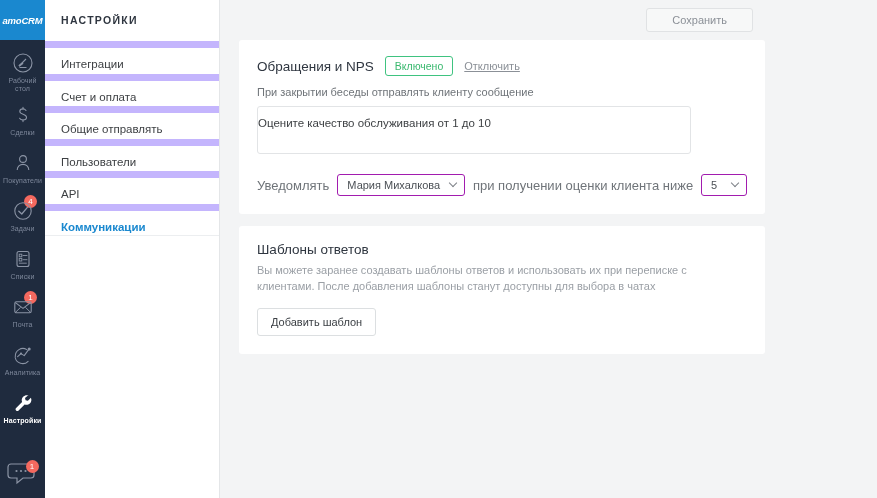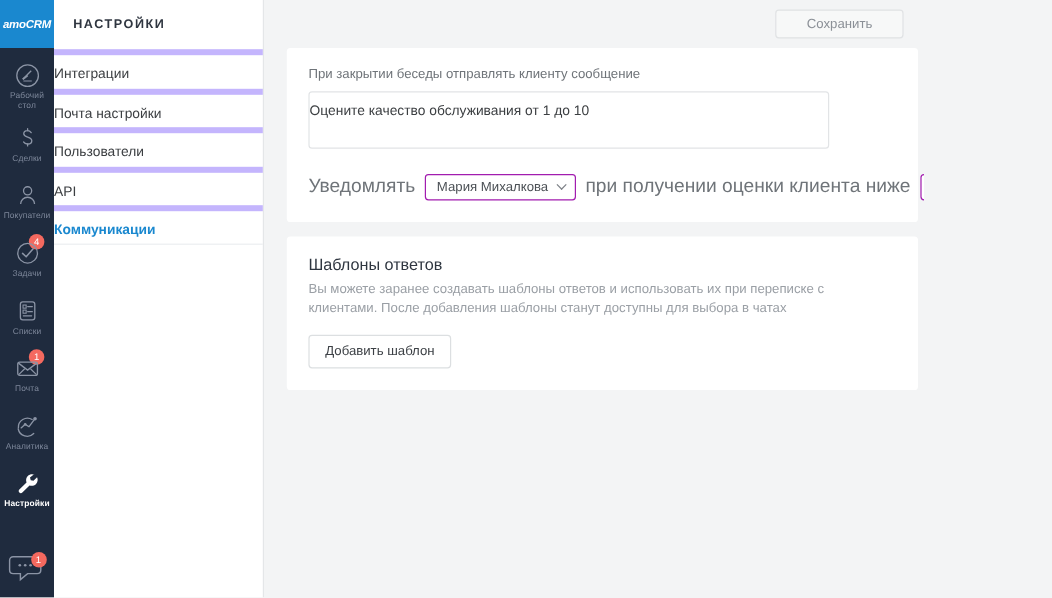--- a/index.html
+++ b/index.html
@@ -65,23 +65,23 @@
   .menu {
     width: 175px; flex: 0 0 175px; height: 498px;
     background: #ffffff; border-right: 1px solid #e4e6e8;
   }
   .menu-title {
     height: 41px; line-height: 41px; padding-left: 16px;
     font-size: 10.5px; font-weight: bold; color: #2f3640;
     letter-spacing: 1.3px;
   }
   .menu-item {
-    height: 32.5px; line-height: 32.5px; 
+    height: 32.5px; line-height: 32.5px; padding-left: 16px;
     font-size: 11.5px; color: #3c3f42;
-    border-top: 5px solid #c4b5fd; cursor: pointer;
+    border-top: 7px solid #c4b5fd; cursor: pointer;
   }
   .menu-item.active { color: #1a88cf; font-weight: bold; }
   .menu-item:last-child { border-bottom: 1px solid #eceef0; }
 
   
   .main { flex: 1; height: 498px; background: #f3f4f5; position: relative; overflow: hidden; }
   .topbar {
     height: 40px; display: flex; align-items: center; justify-content: flex-end;
     padding-right: 17px;
   }
@@ -114,21 +114,21 @@
   .txtarea {
     width: 434px; height: 48px;
     border: 1px solid #e2e4e6; border-radius: 3px;
     padding: 9px 0; font-size: 11.5px; color: #3c3f42;
     font-family: "Liberation Sans", sans-serif; resize: none; outline: none;
     line-height: 15px; background: #fff;
   }
   .row-inline {
     display: flex; align-items: center; margin-top: 16px; gap: 8px;
   }
-  .inline-text { font-size: 16px; color: #6f7479; white-space: nowrap; }
+  .inline-text { font-size: 13px; color: #6f7479; white-space: nowrap; }
   .sel {
     position: relative; border: 1px solid #a21caf; border-radius: 3px;
     background: #fff; height: 22px; display: flex; align-items: center;
     cursor: pointer;
   }
   .sel span.val {
     font-size: 11px; color: #4b5055; padding-left: 9px; padding-right: 22px;
     white-space: nowrap;
   }
   .sel.wide { width: 148px; }
@@ -270,33 +270,39 @@
           </svg>
         </span>
       </div>
     </div>
 
   </div>
 
   <div class="menu">
     <div class="menu-title">НАСТРОЙКИ</div>
     <div class="menu-item">Интеграции</div>
-    <div class="menu-item">Почта настройки</div>
+    <div class="menu-item">Счет и оплата</div>
+    <div class="menu-item">Общие отправлять</div>
     <div class="menu-item">Пользователи</div>
     <div class="menu-item">API</div>
     <div class="menu-item active">Коммуникации</div>
   </div>
 
   <div class="main">
 
     <div class="topbar">
       <button class="save-btn">Сохранить</button>
     </div>
 
     <div class="card">
+      <div class="card-head">
+        <span class="card-title">Обращения и NPS</span>
+        <span class="pill">Включено</span>
+        <span class="link-muted">Отключить</span>
+      </div>
 
 
       <div class="field-label">При закрытии беседы отправлять клиенту сообщение</div>
       <textarea class="txtarea" placeholder="Введите текст сообщения" style="">Оцените качество обслуживания от 1 до 10</textarea>
 
       <div class="row-inline">
         <span class="inline-text">Уведомлять</span>
         <div class="sel wide">
           <span class="val">Мария Михалкова</span>
           <span class="chev"></span>

